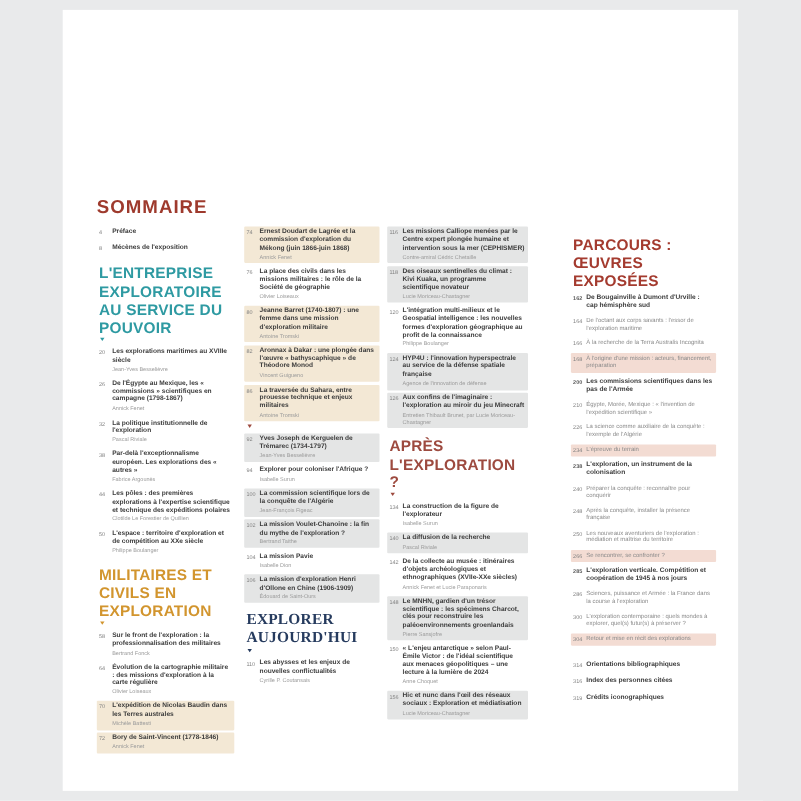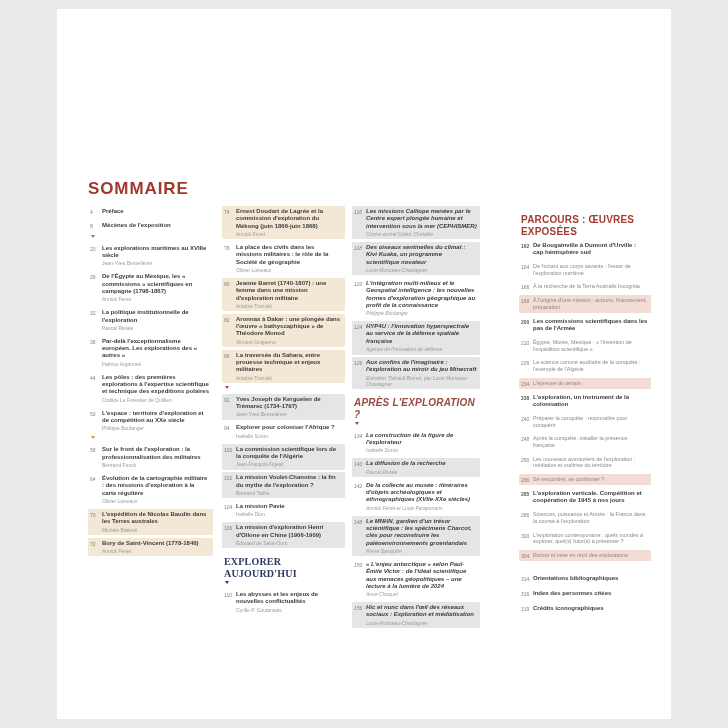--- a/index.html
+++ b/index.html
@@ -14,31 +14,31 @@
     background:#ffffff;
   }
   .sommaire-title{
     position:absolute;left:31px;top:170px;
     font-size:17px;font-weight:bold;letter-spacing:0.9px;
   }
   .cols{position:absolute;left:0;top:197px;width:614px;height:360px;}
   .toc-col{position:absolute;top:0;}
   #col1{left:31px;width:125px;}
   #col2{left:165px;width:123px;}
-  #col3{left:295px;width:128px;font-style:italic;}
+  #col3{left:295px;width:128px;}
   #col4{left:462px;width:132px;}
 
   .entry{display:flex;align-items:flex-start;padding:2px 3px 2.5px 2px;margin-bottom:2.5px;border-radius:1px;}
   .num{flex:0 0 12px;font-size:5px;color:#828282;padding-top:1px;}
   .body{flex:1;display:flex;flex-direction:column;min-width:0;}
   .etitle{font-size:6px;line-height:1.22;color:#3c3c3c;font-weight:bold;}
   .author{font-size:5px;line-height:1.2;color:#9b9b9b;margin-top:1px;font-weight:normal;}
 
   .section-header{
-    font-size:10px;font-weight:bold;line-height:1.18;letter-spacing:0.2px;
+    font-size:14px;font-weight:bold;line-height:1.18;letter-spacing:0.2px;
     margin:8px 0 1px 2px;text-transform:uppercase;
   }
   .section-marker{
     width:0;height:0;
     border-left:2.5px solid transparent;border-right:2.5px solid transparent;
     border-top:3.5px solid #000;
     margin:1px 0 5px 3px;
   }
 
   
@@ -62,20 +62,21 @@
           <span class="body">
             <span class="etitle">Préface</span>
           </span>
         </div>
         <div class="entry style-main">
           <span class="num">8</span>
           <span class="body">
             <span class="etitle">Mécènes de l'exposition</span>
           </span>
         </div>
+        <div class="section-header" style="color: rgb(46, 154, 162);">L'entreprise exploratoire au service du pouvoir</div>
         <div class="section-marker" style="border-top-color: rgb(46, 154, 162);"></div>
         <div class="entry style-main">
           <span class="num">20</span>
           <span class="body">
             <span class="etitle">Les explorations maritimes au XVIIIe siècle</span>
             <span class="author">Jean-Yves Besselièvre</span>
           </span>
         </div>
         <div class="entry style-main">
           <span class="num">26</span>
@@ -105,20 +106,21 @@
             <span class="author">Clotilde Le Forestier de Quillien</span>
           </span>
         </div>
         <div class="entry style-main">
           <span class="num">50</span>
           <span class="body">
             <span class="etitle">L'espace : territoire d'exploration et de compétition au XXe siècle</span>
             <span class="author">Philippe Boulanger</span>
           </span>
         </div>
+        <div class="section-header" style="color: rgb(210, 149, 46);">Militaires et civils en exploration</div>
         <div class="section-marker" style="border-top-color: rgb(210, 149, 46);"></div>
         <div class="entry style-main">
           <span class="num">58</span>
           <span class="body">
             <span class="etitle">Sur le front de l'exploration : la professionnalisation des militaires</span>
             <span class="author">Bertrand Fonck</span>
           </span>
         </div>
         <div class="entry style-main">
           <span class="num">64</span>

